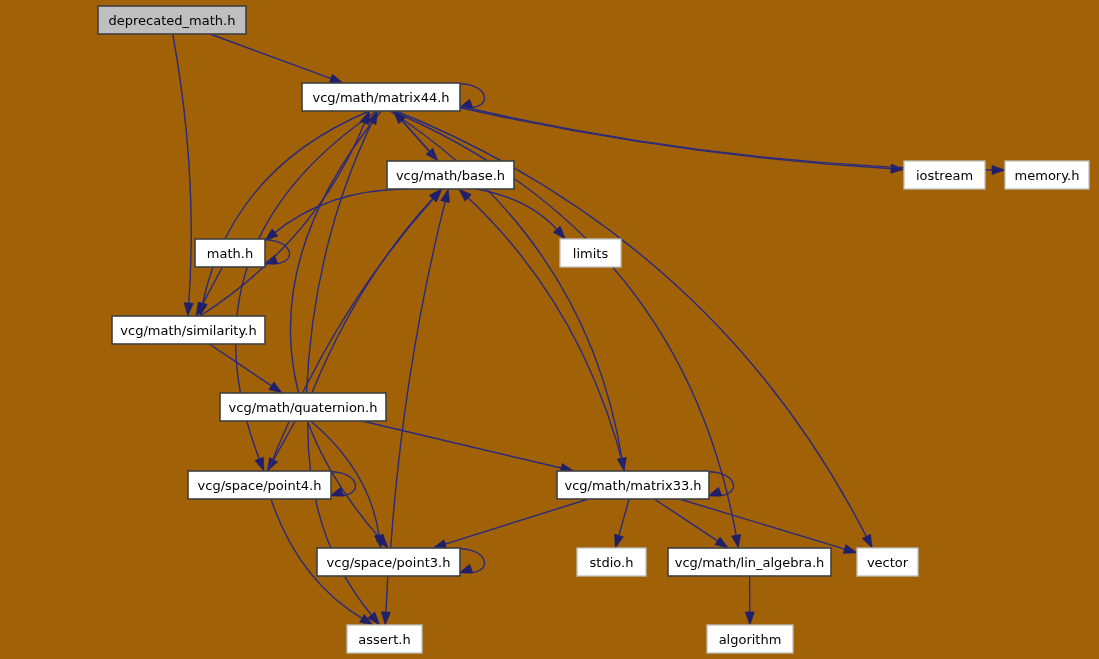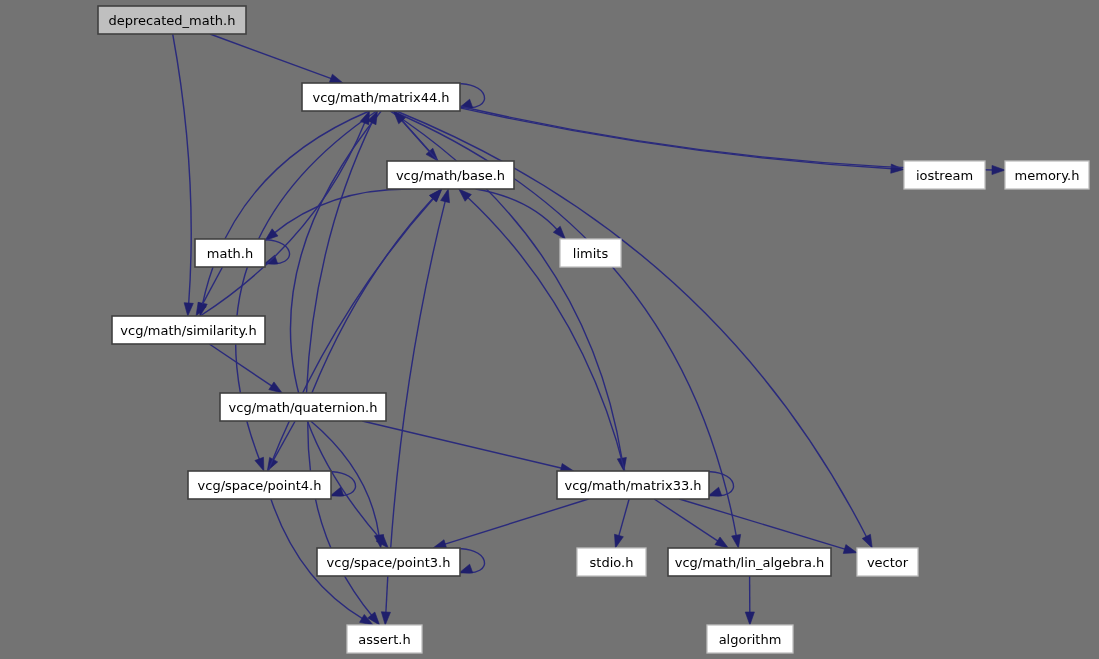--- a/index.html
+++ b/index.html
@@ -4,21 +4,21 @@
 <style>
   html, body {
     margin: 0;
     padding: 0;
     background: #ffffff;
   }
   #canvas {
     position: relative;
     width: 1099px;
     height: 659px;
-    background: #737373;
+    background: #a16207;
     overflow: hidden;
     font-family: "DejaVu Sans", "Liberation Sans", sans-serif;
   }
   svg#graph {
     position: absolute;
     left: 0;
     top: 0;
     width: 1099px;
     height: 659px;
   }

